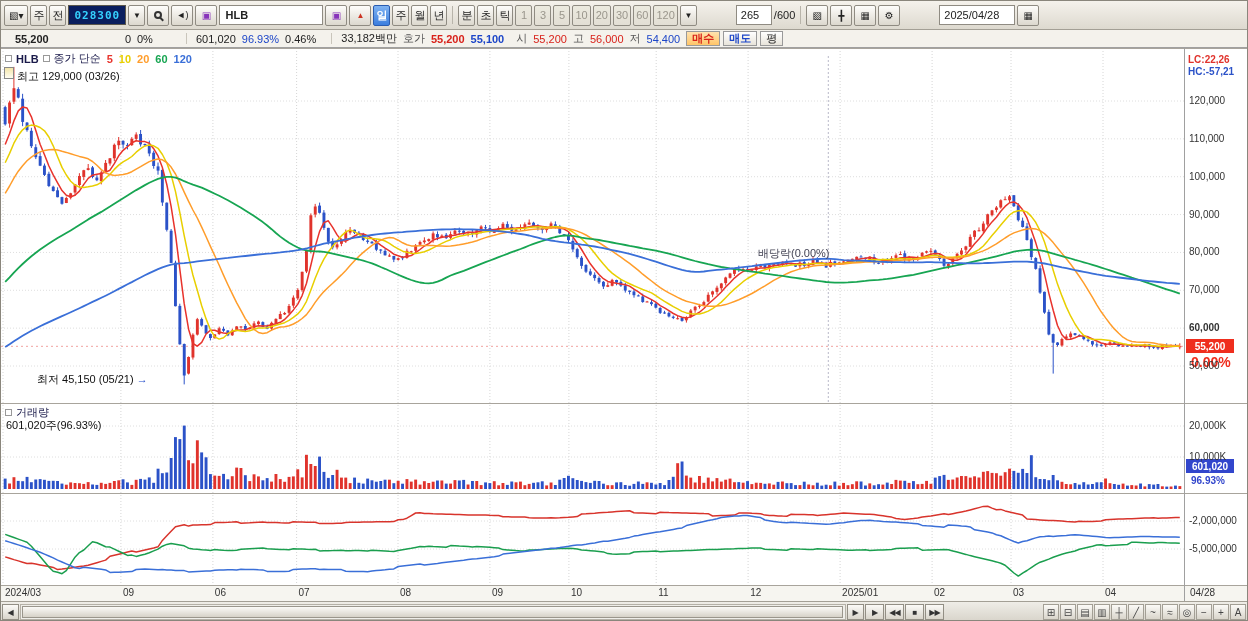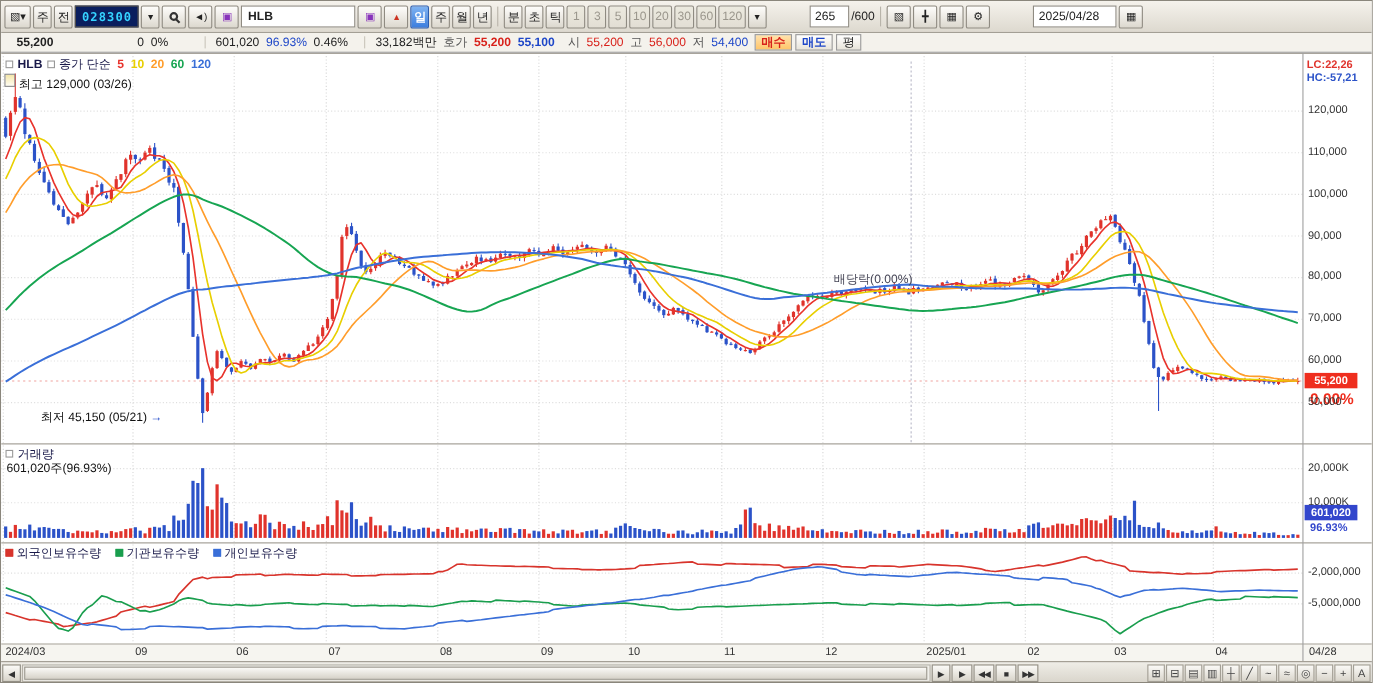--- a/index.html
+++ b/index.html
@@ -1026,51 +1026,37 @@
     <div class="ann" style="left:36px;top:371px;">
       <span>최저 45,150 (05/21)</span>
       <span style="color:#1d46c8;font-weight:bold;">→</span>
     </div>
     <div class="ann" style="left:757px;top:245px;color:#445;">배당락(0.00%)</div>
     <div class="vol-legend">
       <span class="lsq"></span>
       <span>거래량</span>
     </div>
     <div class="vol-detail">601,020주(96.93%)</div>
-    <div class="hold-legend">
-      <span class="hold-item">
-        <span class="hold-sq" style="background: rgb(216, 52, 44); border-color: rgb(216, 52, 44);"></span>
-        <span>외국인보유수량</span>
-      </span>
-      <span class="hold-item">
-        <span class="hold-sq" style="background: rgb(26, 158, 78); border-color: rgb(26, 158, 78);"></span>
-        <span>기관보유수량</span>
-      </span>
-      <span class="hold-item">
-        <span class="hold-sq" style="background: rgb(58, 111, 216); border-color: rgb(58, 111, 216);"></span>
-        <span>개인보유수량</span>
-      </span>
-    </div>
   </div>
 
   <div class="right-axis">
     <div class="lc" style="color:#e0332c;">LC:22,26</div>
     <div class="hc" style="color:#2b52c8;">HC:-57,21</div>
     <div class="pbox" id="price-box" style="top: 291.314px;">55,200</div>
     <div class="pchg" id="price-change" style="top: 306.314px;">0.00%</div>
     <div class="vbox">601,020</div>
     <div class="vpct">96.93%</div>
     <div class="endlab">04/28</div>
   <div class="ytick" style="top: 47px;">120,000</div>
       <div class="ytick" style="top: 84.8571px;">110,000</div>
       <div class="ytick" style="top: 122.714px;">100,000</div>
       <div class="ytick" style="top: 160.571px;">90,000</div>
       <div class="ytick" style="top: 198.429px;">80,000</div>
       <div class="ytick" style="top: 236.286px;">70,000</div>
-      <div class="ytick" style="top: 274.143px;">60,000</div>
+      <div class="ytick" style="top: 274.143px; font-weight: bold;">60,000</div>
       <div class="ytick" style="top: 312px;">50,000</div>
       <div class="ytick" style="top: 372px;">20,000K</div>
       <div class="ytick" style="top: 403px;">10,000K</div>
       <div class="ytick" style="top: 467px;">-2,000,000</div>
       <div class="ytick" style="top: 495px;">-5,000,000</div>
     </div>
 
   <div class="x-axis" id="x-axis">
       <div class="xtick" style="left: 4px;">2024/03</div>
       <div class="xtick" style="left: 121.9px;">09</div>

